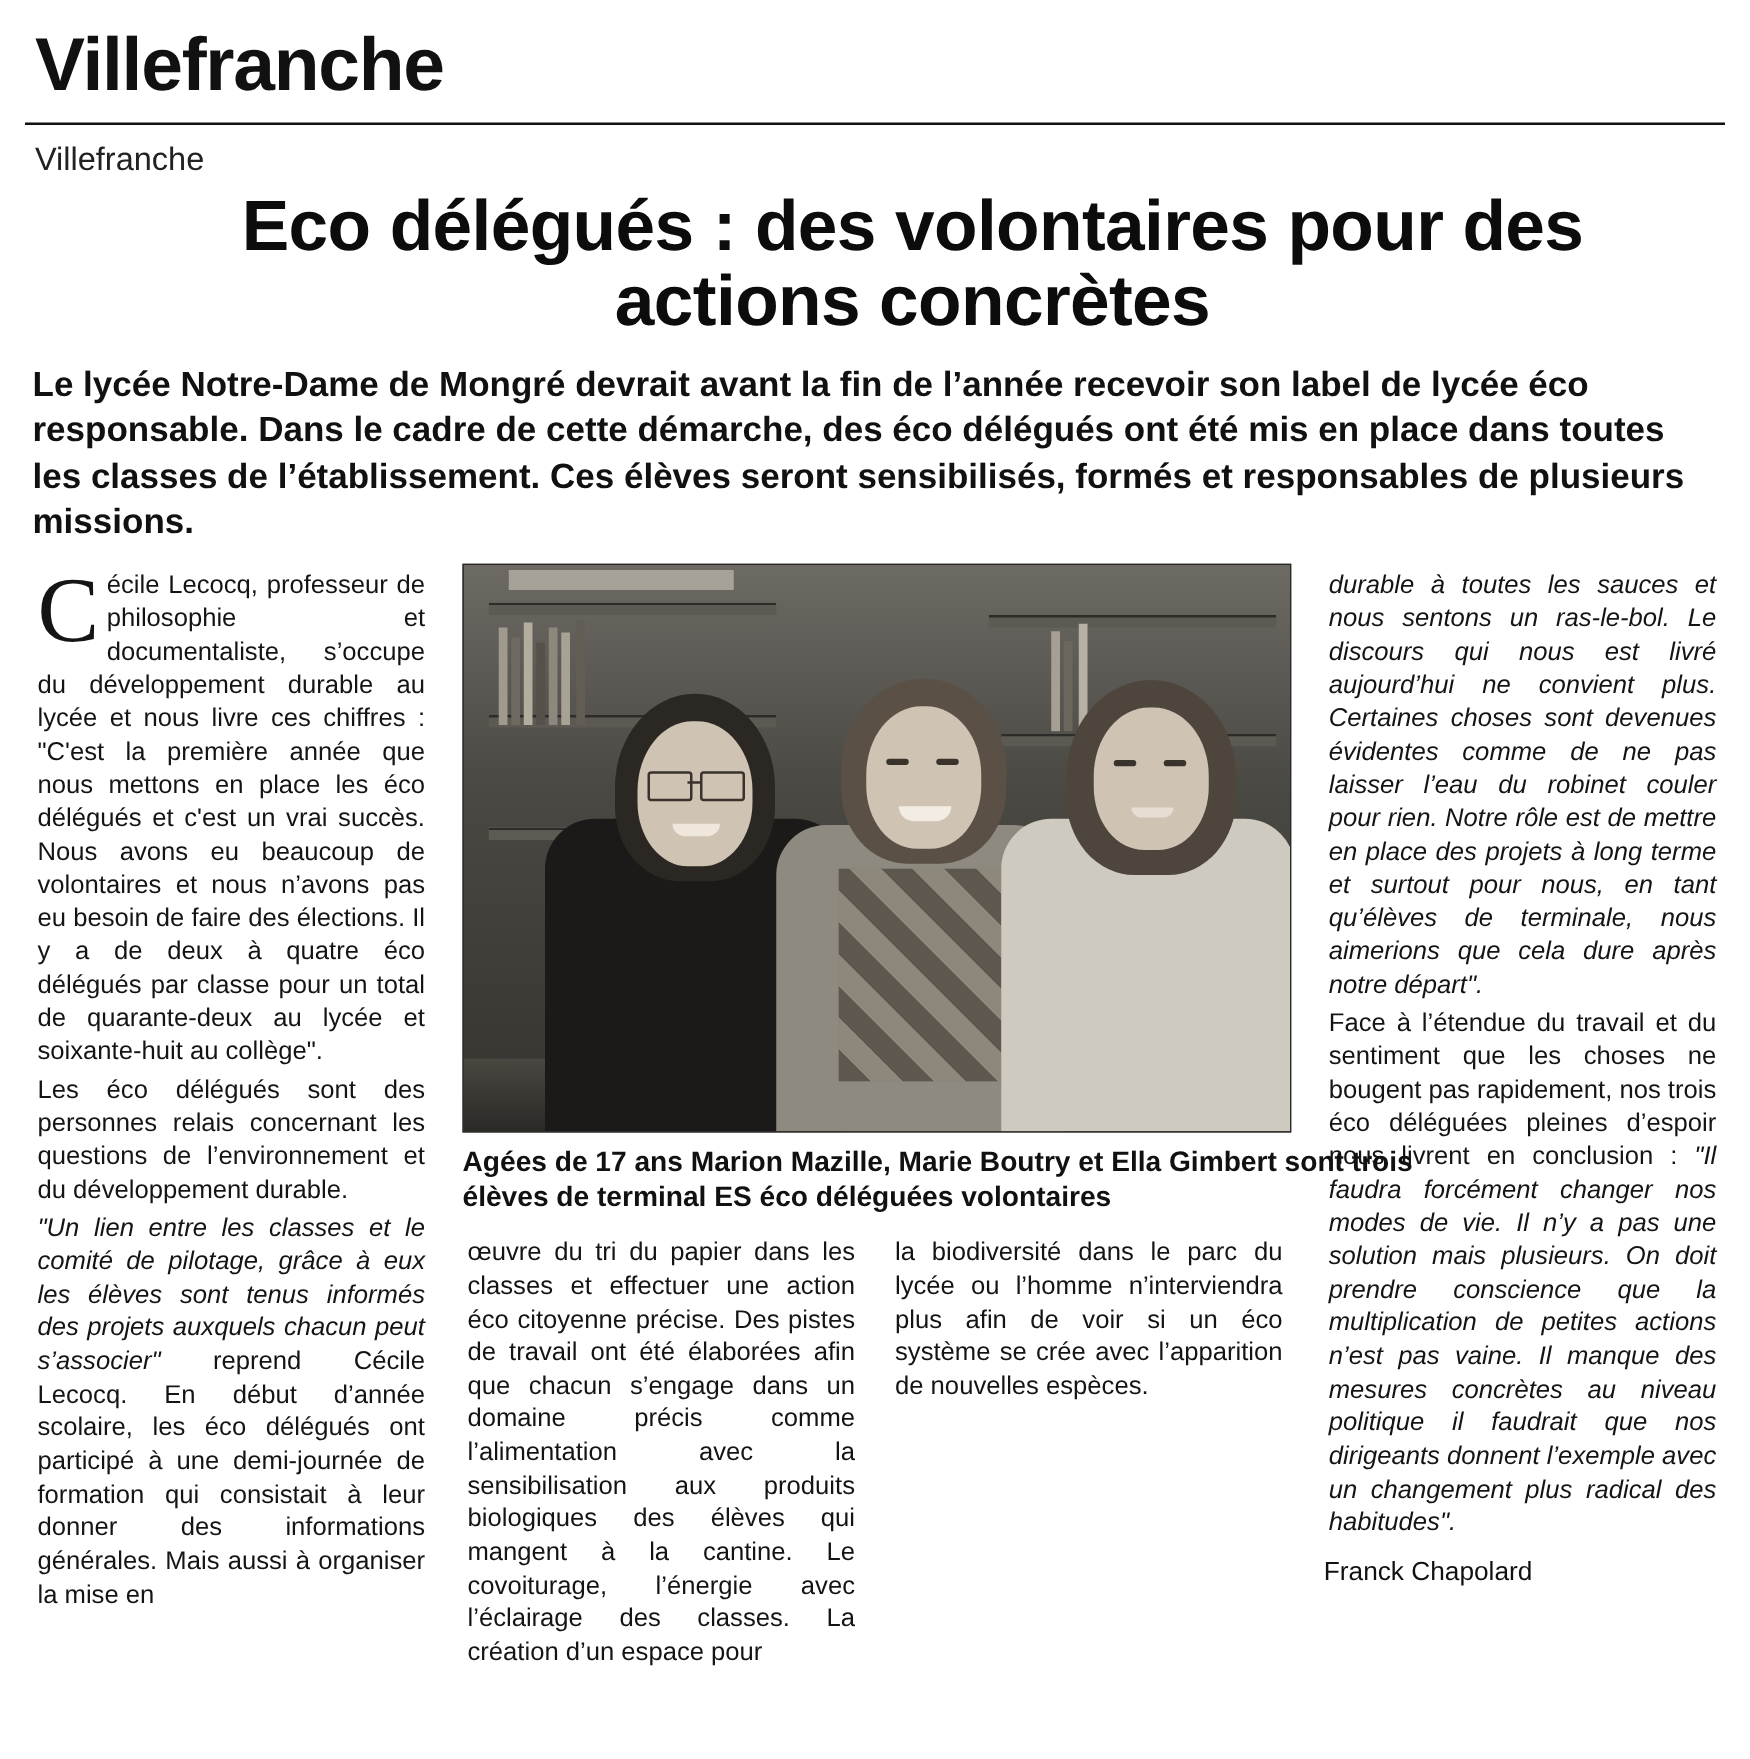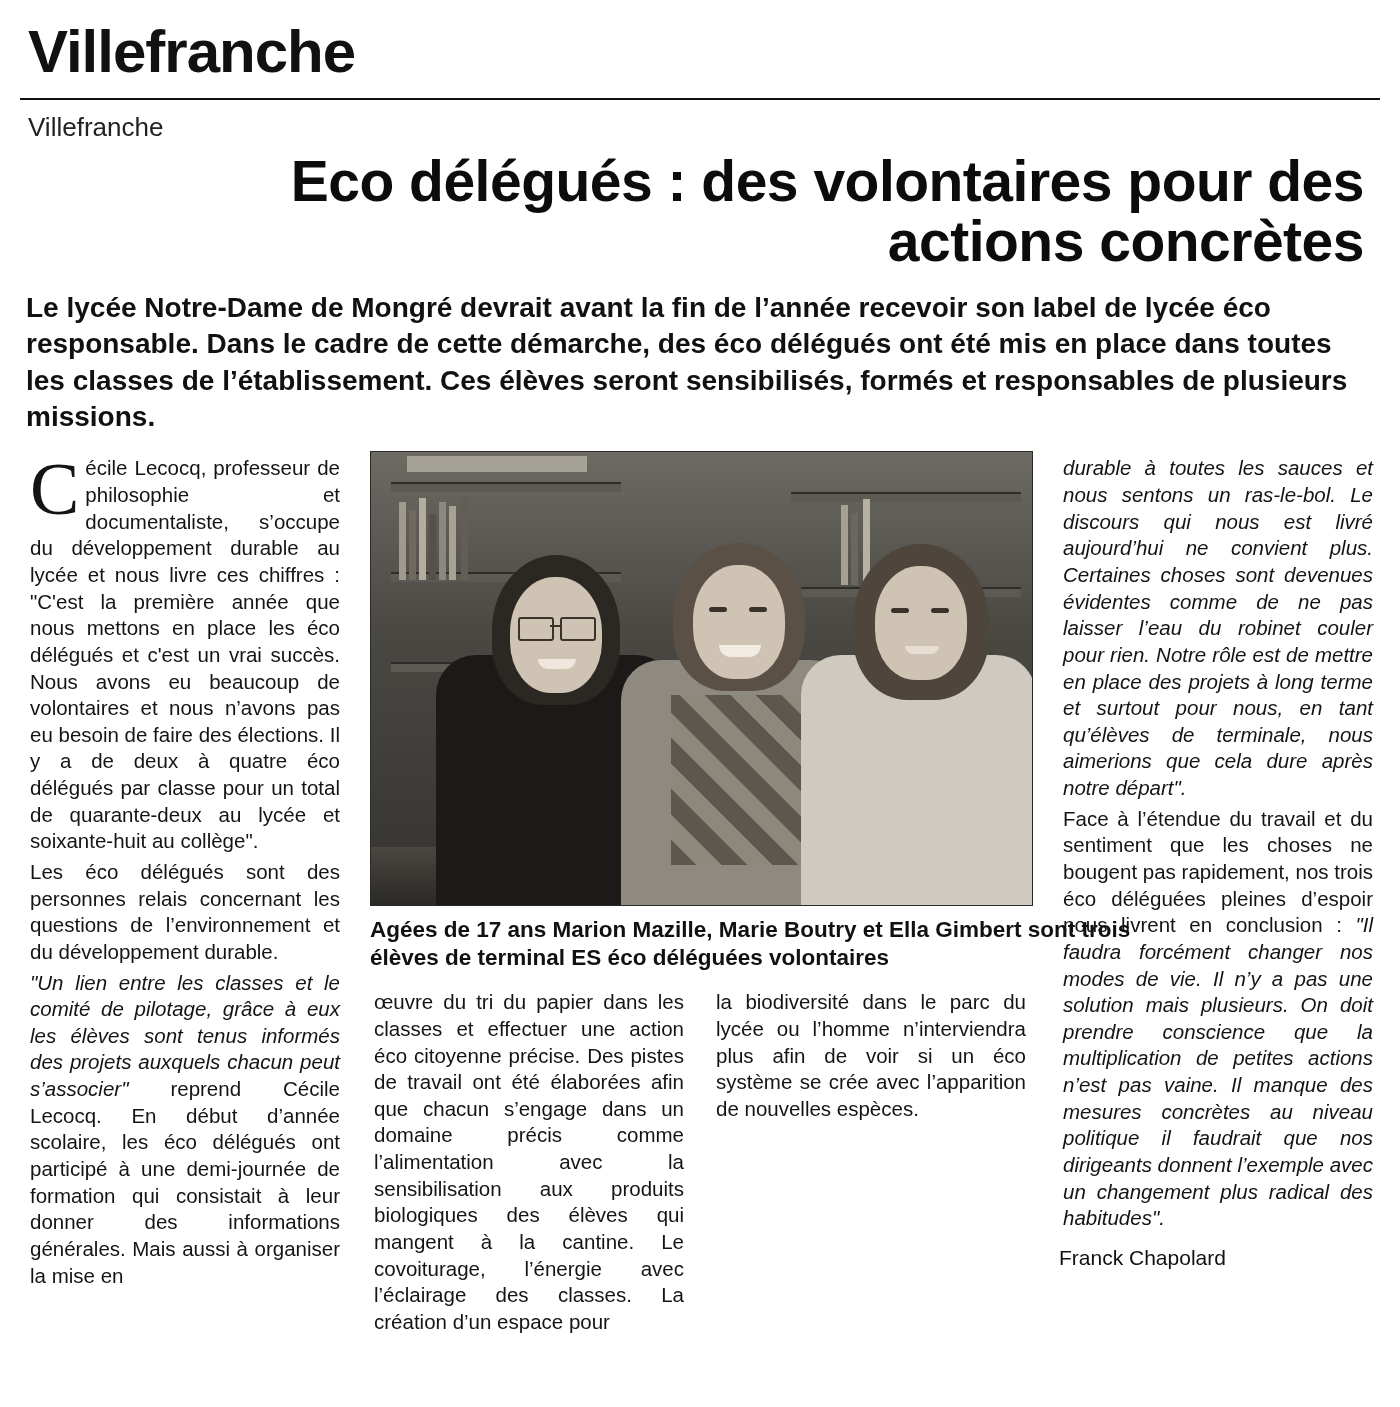--- a/index.html
+++ b/index.html
@@ -41,21 +41,21 @@
   }
   .kicker {
     font-size: 26px;
     color: #222;
     padding: 12px 0 0 28px;
     font-weight: normal;
   }
 
   
   .headline {
-    text-align: right;
+    text-align: center;
     font-size: 57px;
     font-weight: bold;
     line-height: 1.06;
     letter-spacing: -0.5px;
     margin: 8px 36px 0 96px;
     color: #0c0c0c;
   }
 
   
   .standfirst {

